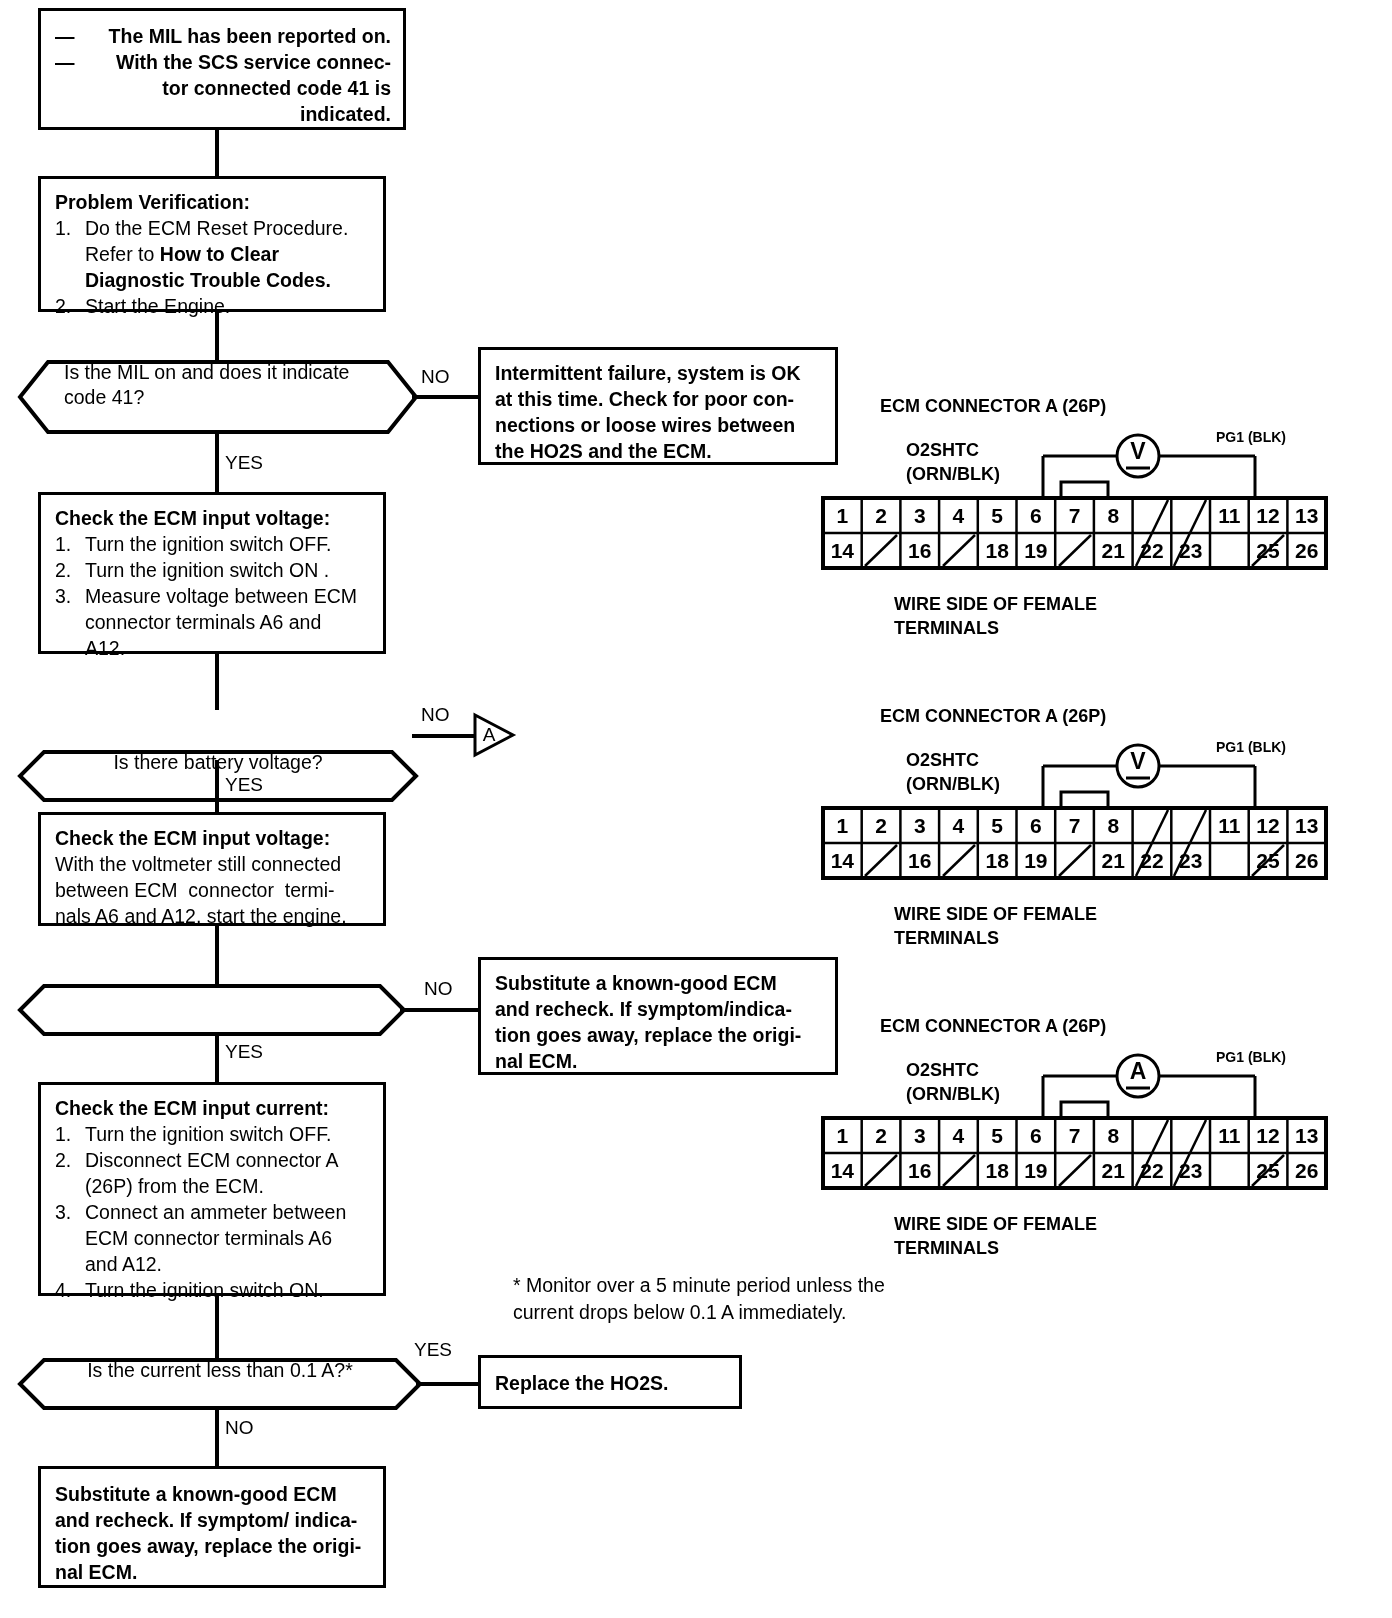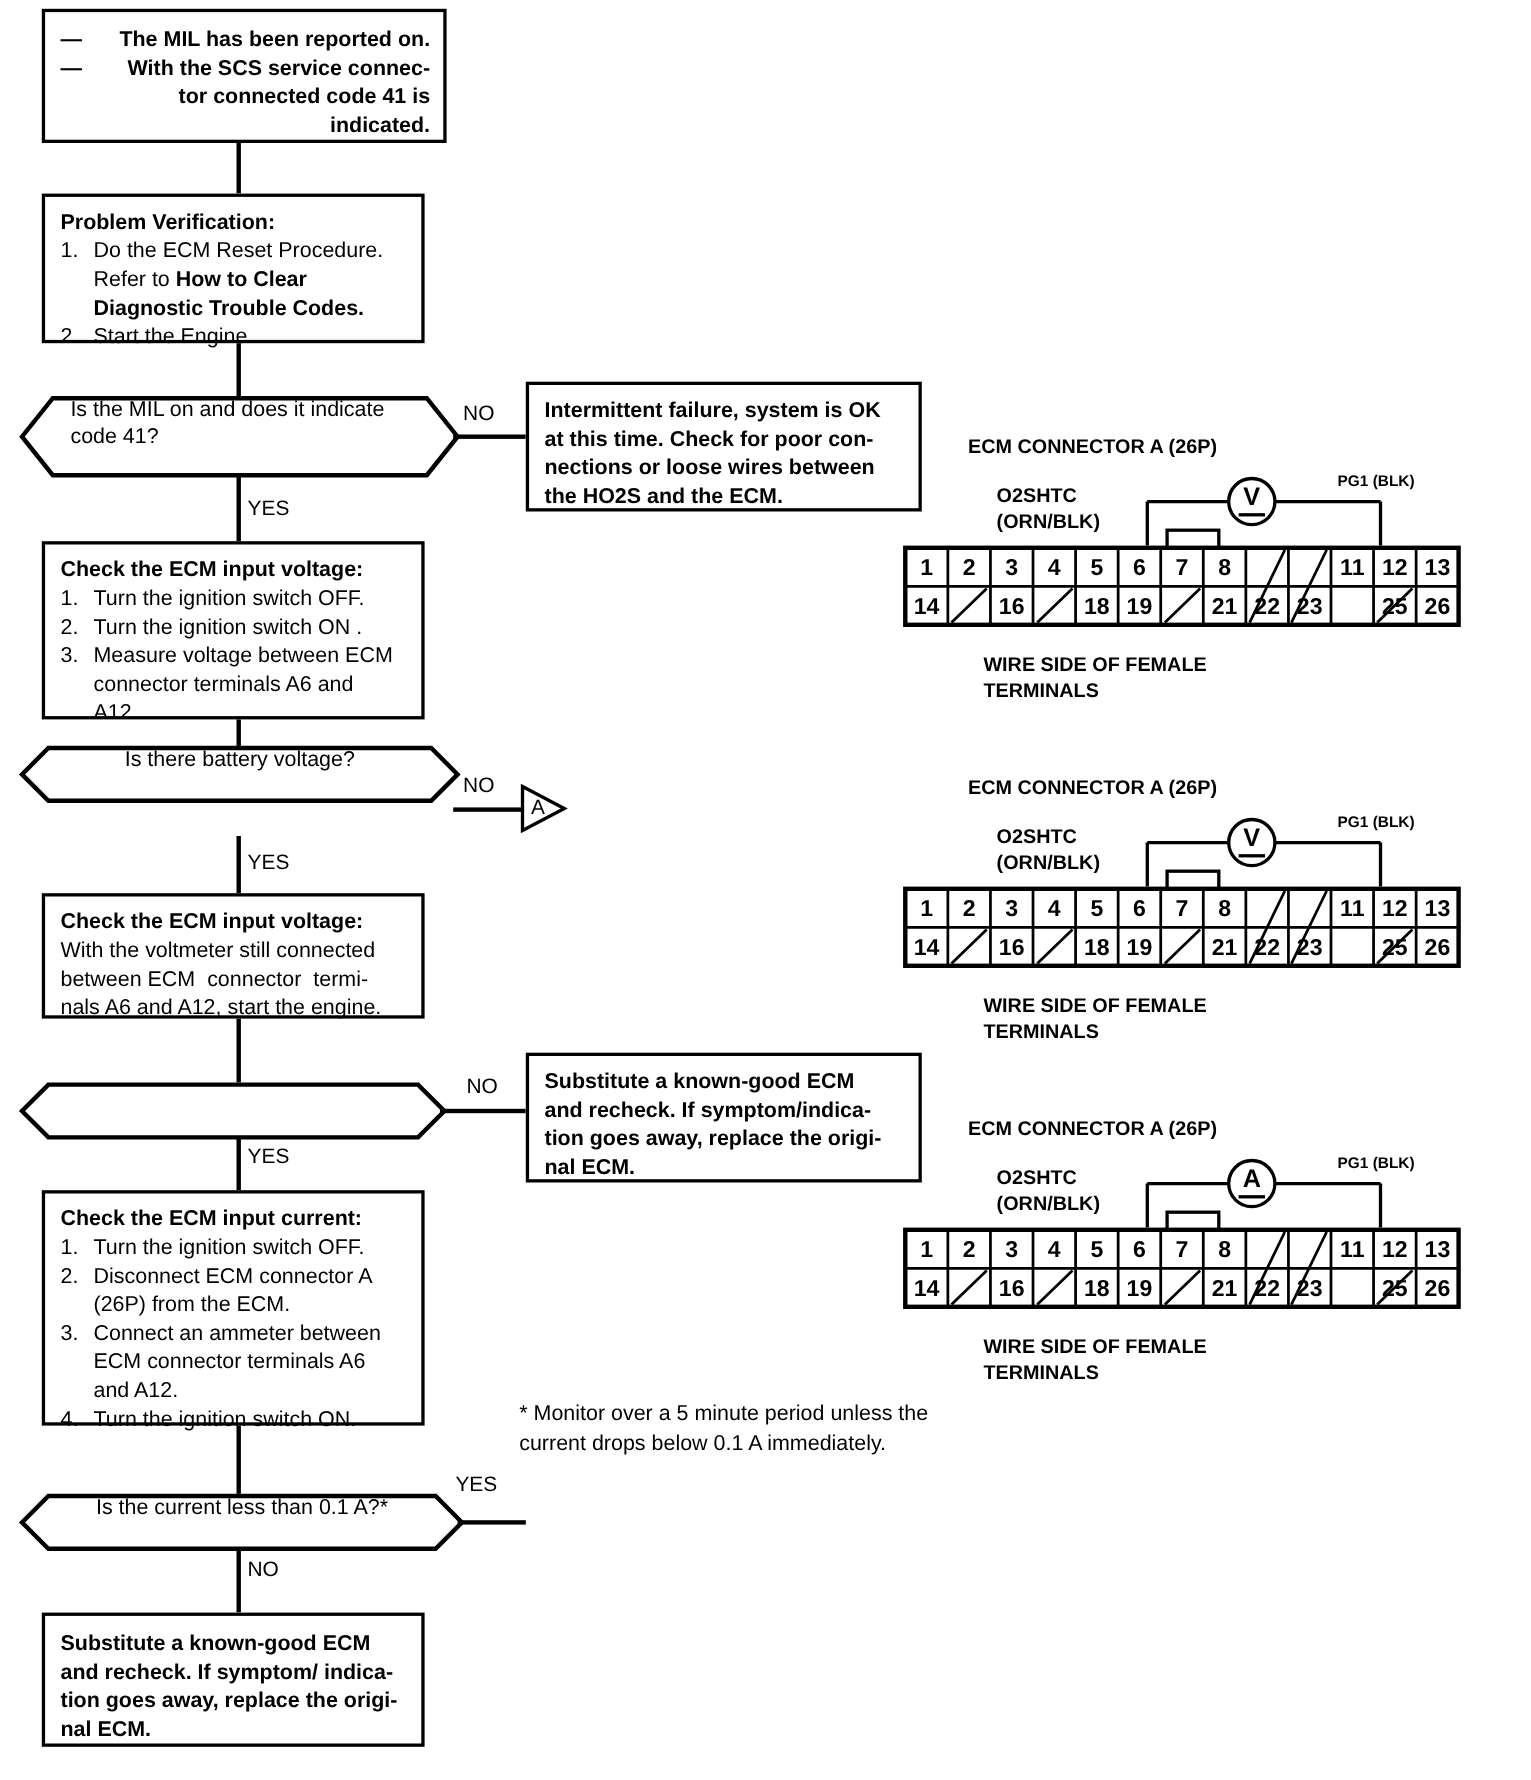--- a/index.html
+++ b/index.html
@@ -88,21 +88,21 @@
     position:absolute;font-weight:bold;font-size:14px;white-space:nowrap;
   }
   .conn .caption{
     position:absolute;font-weight:bold;font-size:18px;line-height:24px;
     white-space:pre-line;
   }
   .conn svg{position:absolute;left:0;top:0;overflow:visible;}
 
   
   .footnote{
-    position:absolute;font-size:19.5px;line-height:27px;white-space:pre-line;
+    position:absolute;font-size:19.5px;line-height:27px;white-space:pre-line;margin-left:41px;
   }
 </style>
 </head>
 <body>
 
 <div id="page">
 
   <div class="box bold" style="left:38px;top:8px;width:368px;height:122px;padding-top:12px;">
     <div class="dash">
       <span class="mk">—</span>
@@ -178,21 +178,21 @@
       <span class="txt">
         <span class="cont">Measure voltage between ECM</span>
         <span class="cont">connector  terminals  A6  and</span>
         <span class="cont">A12.</span>
       </span>
     </div>
   </div>
 
   <div class="vline" style="left:215px;top:654px;height:56px;"></div>
 
-  <div class="hex" style="left:18px;top:678px;width:400px;height:36px;">
+  <div class="hex" style="left:18px;top:750px;width:400px;height:36px;">
     <svg width="400" height="52" viewBox="0 0 400 52">
       <polygon points="26,2 374,2 398,26 374,50 26,50 2,26" fill="#fff" stroke="#000" stroke-width="4"></polygon>
     </svg>
     <div class="hextext" style="justify-content:center;">
       <span>Is there battery voltage?</span>
     </div>
   </div>
 
   <div class="hline" style="left:412px;top:734px;width:62px;"></div>
   <div class="lbl" style="left:421px;top:705px;">NO</div>
@@ -272,20 +272,23 @@
       <polygon points="26,2 378,2 402,26 378,50 26,50 2,26" fill="#fff" stroke="#000" stroke-width="4"></polygon>
     </svg>
     <div class="hextext" style="justify-content:center;">
       <span>Is the current less than 0.1 A?*</span>
     </div>
   </div>
 
   <div class="hline" style="left:416px;top:1382px;width:62px;"></div>
   <div class="lbl" style="left:414px;top:1340px;">YES</div>
 
+  <div class="box bold" style="left:478px;top:1355px;width:264px;height:54px;padding-top:12px;">
+    <span class="ln">Replace the HO2S.</span>
+  </div>
 
   <div class="vline" style="left:215px;top:1408px;height:58px;"></div>
   <div class="lbl" style="left:225px;top:1418px;">NO</div>
 
   <div class="box bold" style="left:38px;top:1466px;width:348px;height:122px;padding-top:12px;">
     <span class="ln">Substitute a known-good ECM</span>
     <span class="ln">and recheck. If symptom/ indica-</span>
     <span class="ln">tion goes away, replace the origi-</span>
     <span class="ln">nal ECM.</span>
   </div>

